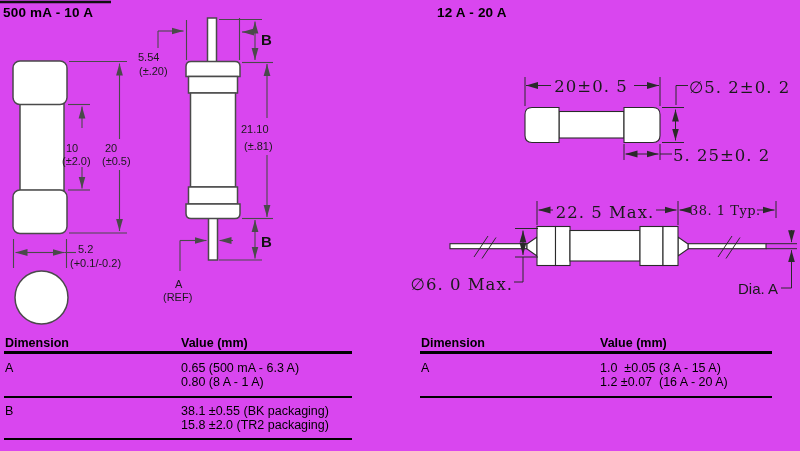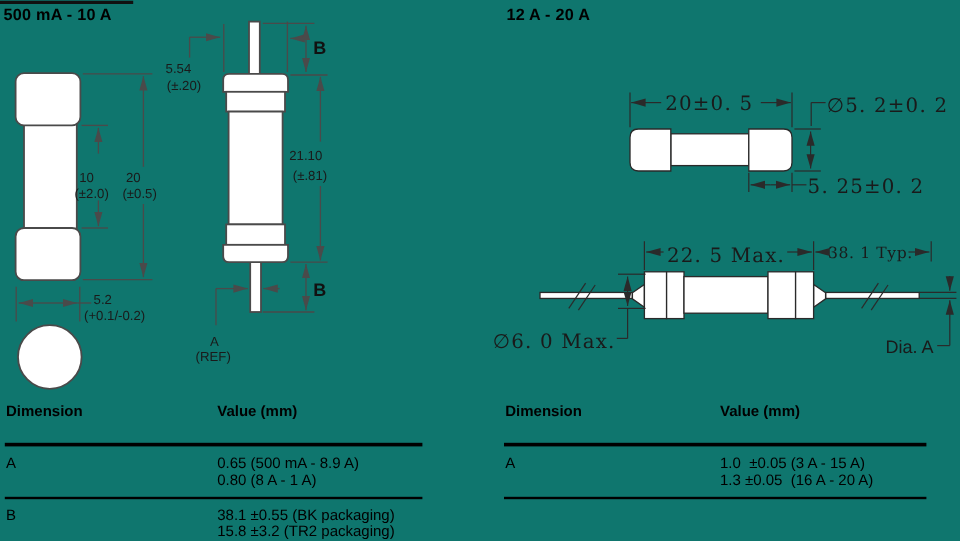--- a/index.html
+++ b/index.html
@@ -1,41 +1,41 @@
 <!DOCTYPE html>
 <html><head>
 <meta charset="utf-8">
 <style>
   html,body{margin:0;padding:0;background:#fff;}
-  #page{position:relative;width:800px;height:451px;background:#0f766e;overflow:hidden;
+  #page{position:relative;width:800px;height:451px;background:#d946ef;overflow:hidden;
         font-family:"Liberation Sans",sans-serif;color:#000;}
   .sec-title{position:absolute;font-weight:bold;font-size:13.5px;letter-spacing:.2px;}
   #lineart{position:absolute;left:0;top:0;}
   
   .dimL{font-family:"Liberation Sans",sans-serif;font-size:11px;fill:#1a1a1a;}
   .dimB{font-family:"Liberation Sans",sans-serif;font-size:15px;font-weight:bold;fill:#111;}
   .dimS{font-family:"DejaVu Serif",serif;font-size:16.5px;fill:#1a1a1a;letter-spacing:1px;}
   .dimS2{font-family:"DejaVu Serif",serif;font-size:13px;fill:#1a1a1a;letter-spacing:.5px;}
   .dimSans{font-family:"Liberation Sans",sans-serif;font-size:15px;fill:#1a1a1a;}
   
   .dtable{position:absolute;top:334px;font-size:12.5px;line-height:14.5px;}
-  .dtable .thead{display:flex;font-weight:bold;padding:2px 0 18px 1px;border-bottom:3.5px solid #000;}
+  .dtable .thead{display:flex;font-weight:bold;padding:2px 0 0 1px;border-bottom:3.5px solid #000;}
   .dtable .trow{display:flex;border-bottom:2px solid #000;padding:7px 0 6px 1px;}
   .dtable .trow.last{padding-top:6px;padding-bottom:5px;}
   .cell-dim{flex:0 0 176px;}
   .dtable.right-t .cell-dim{flex:0 0 179px;}
   .val-line{white-space:pre-wrap;}
 </style>
 </head>
 <body>
 
 <div id="page">
 
   <div class="sec-title" style="left:3px;top:5px;">500 mA - 10 A</div>
-  <div class="sec-title" style="left:422px;top:5px;">12 A - 20 A</div>
+  <div class="sec-title" style="left:437px;top:5px;">12 A - 20 A</div>
 
   <svg id="lineart" width="800" height="451" viewBox="0 0 800 451">
     <defs>
       <marker id="ahL" viewBox="0 0 12 8" refX="12" refY="4" markerWidth="12" markerHeight="8" orient="auto-start-reverse" markerUnits="userSpaceOnUse">
         <path d="M0,0.6 L12,4 L0,7.4 z" fill="#4a4a4a"></path>
       </marker>
       <marker id="ahR" viewBox="0 0 12 8" refX="12" refY="4" markerWidth="12" markerHeight="8" orient="auto-start-reverse" markerUnits="userSpaceOnUse">
         <path d="M0,0.6 L12,4 L0,7.4 z" fill="#2a2a2a"></path>
       </marker>
     </defs>
@@ -175,40 +175,40 @@
   </svg>
 
   <div class="dtable left-t" style="left:4px;width:348px;">
     <div class="thead">
       <div class="cell-dim">Dimension</div>
       <div class="cell-val">Value (mm)</div>
     </div>
     <div class="trow">
       <div class="cell-dim">A</div>
       <div class="cell-val">
-        <div class="val-line">0.65 (500 mA - 8.9 A)</div>
+        <div class="val-line">0.65 (500 mA - 6.3 A)</div>
         <div class="val-line">0.80 (8 A - 1 A)</div>
       </div>
     </div>
     <div class="trow last">
       <div class="cell-dim">B</div>
       <div class="cell-val">
         <div class="val-line">38.1 ±0.55 (BK packaging)</div>
-        <div class="val-line">15.8 ±3.2 (TR2 packaging)</div>
+        <div class="val-line">15.8 ±2.0 (TR2 packaging)</div>
       </div>
     </div>
   </div>
 
   <div class="dtable right-t" style="left:420px;width:352px;">
     <div class="thead">
       <div class="cell-dim">Dimension</div>
       <div class="cell-val">Value (mm)</div>
     </div>
     <div class="trow">
       <div class="cell-dim">A</div>
       <div class="cell-val">
         <div class="val-line">1.0  ±0.05 (3 A - 15 A)</div>
-        <div class="val-line">1.3 ±0.05  (16 A - 20 A)</div>
+        <div class="val-line">1.2 ±0.07  (16 A - 20 A)</div>
       </div>
     </div>
   </div>
 
 </div>
 
 </body></html>

